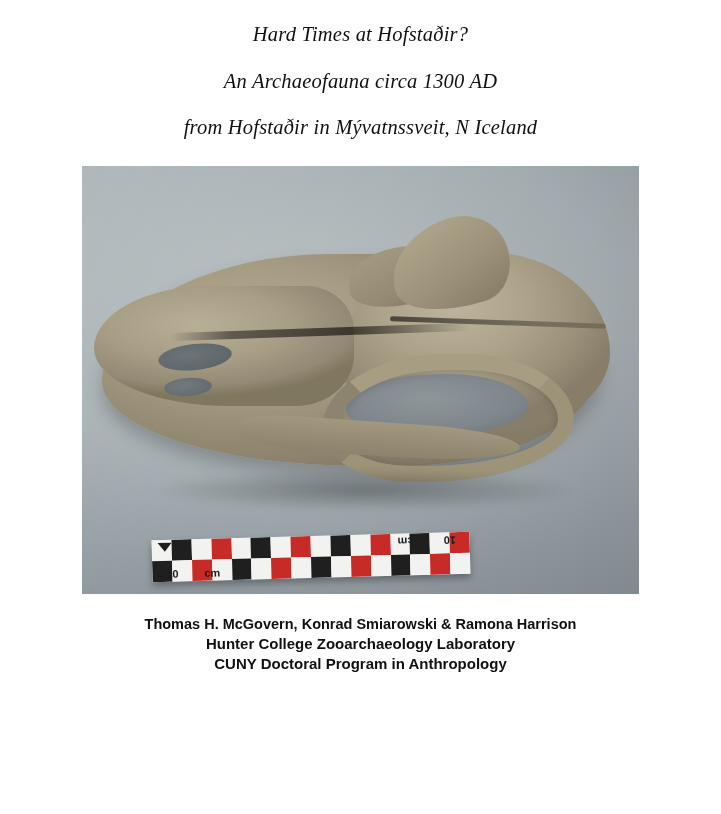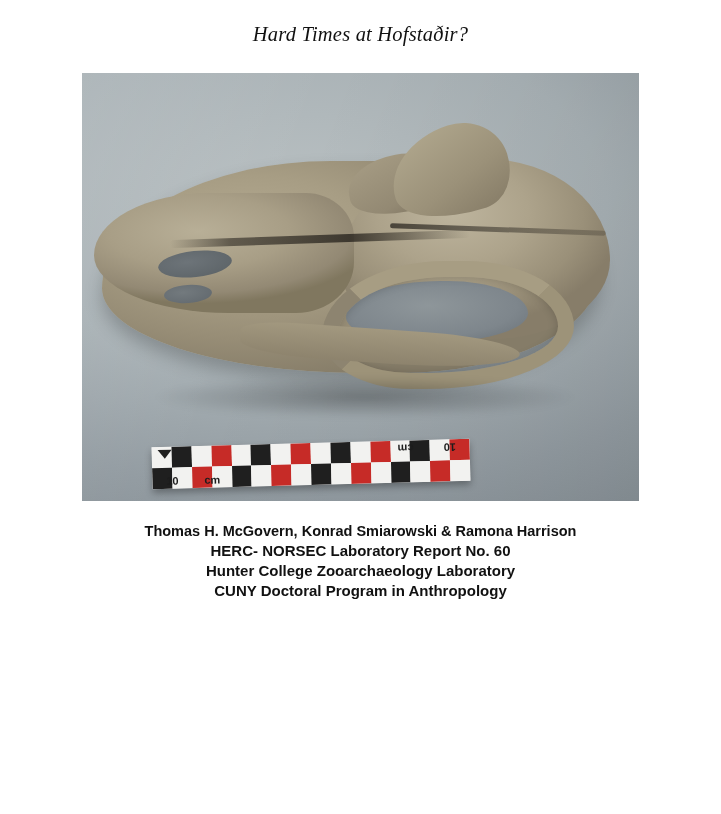--- a/index.html
+++ b/index.html
@@ -273,20 +273,22 @@
     color: #111111;
   }
 </style>
 </head>
 <body>
 
 <div class="page">
 
   <div class="title-block">
     <div class="title-line">Hard Times at Hofstaðir?</div>
+    <div class="title-line">An Archaeofauna circa 1300 AD</div>
+    <div class="title-line">from Hofstaðir in Mývatnssveit, N Iceland</div>
   </div>
 
   <div class="figure-wrap">
     <div class="photo">
       <div class="photo-bg"></div>
 
       <div class="skull">
         <div class="skull-body"></div>
         <div class="skull-cranium"></div>
         <div class="skull-snout"></div>
@@ -345,18 +347,17 @@
         <div class="scale-label lbl-cm-tr">cm</div>
         <div class="scale-label lbl-10-tr">10</div>
       </div>
     </div>
   </div>
 
   <div class="authors">Thomas H. McGovern, Konrad Smiarowski &amp; Ramona Harrison</div>
 
 
   <div class="footer">
-    <div>HERC- NORSEC Laboratory Report No. 60</div>
     <div>Hunter College Zooarchaeology Laboratory</div>
     <div>CUNY Doctoral Program in Anthropology</div>
   </div>
 
 </div>
 
 </body></html>

